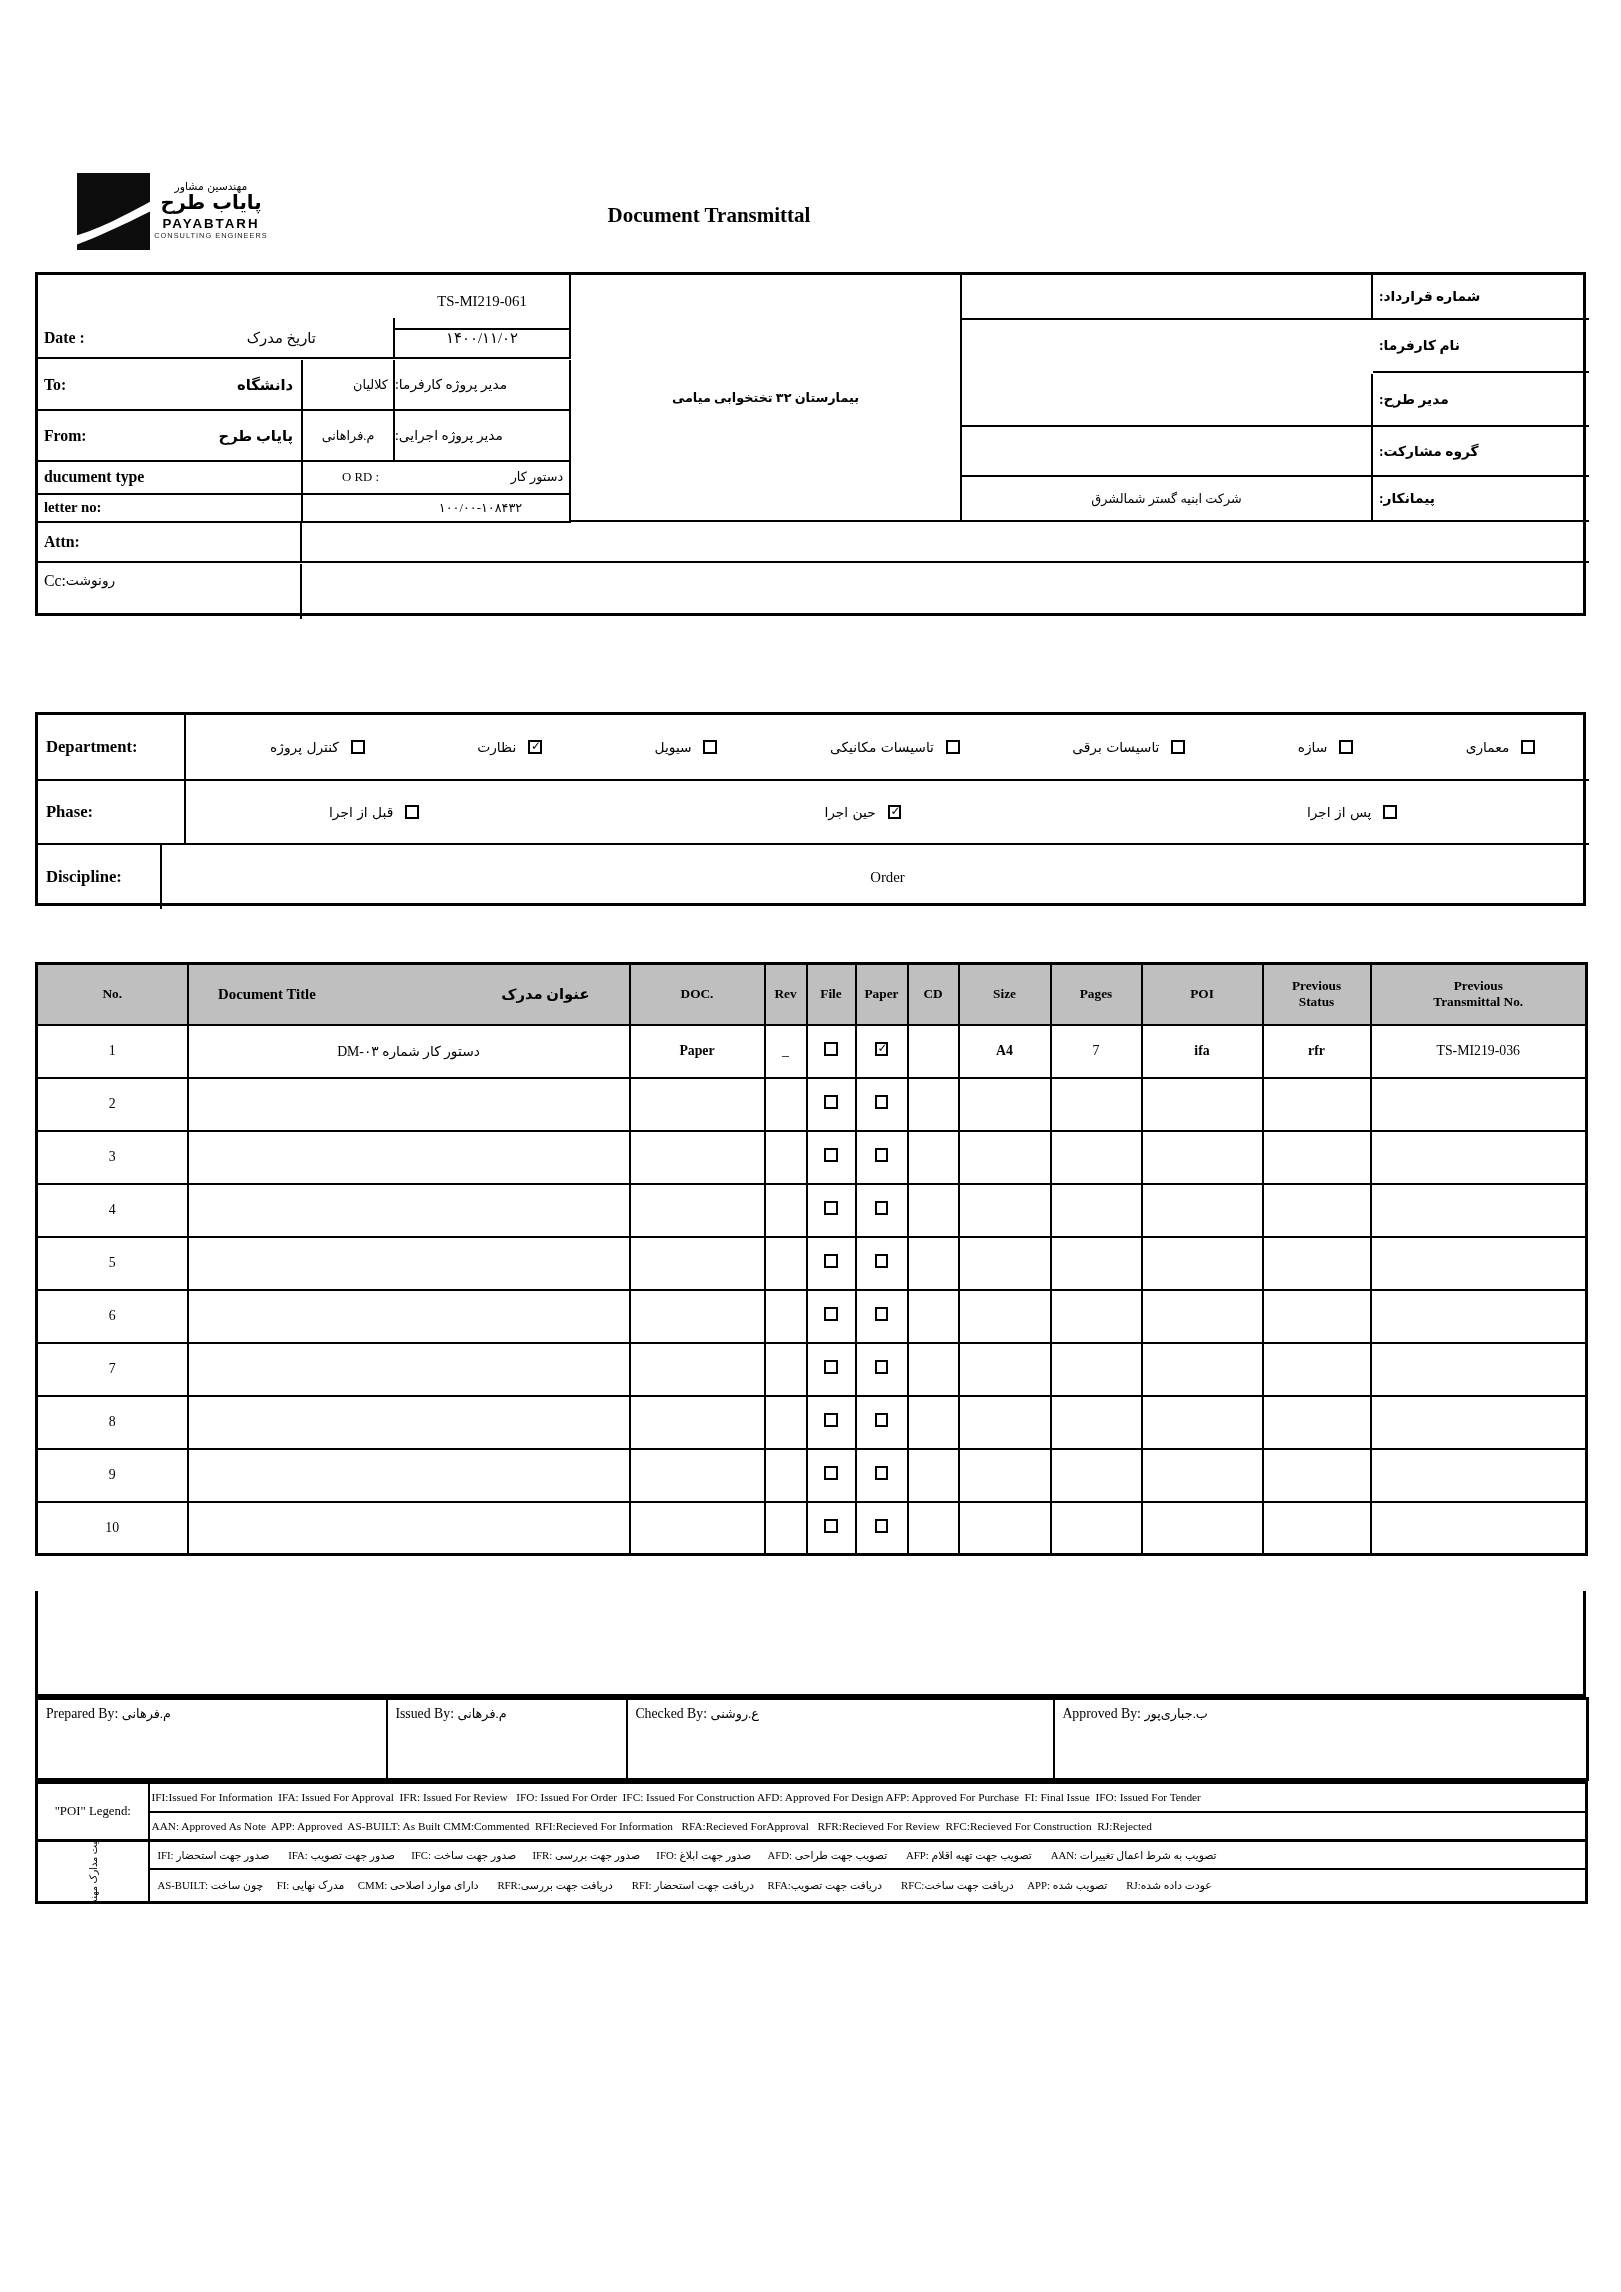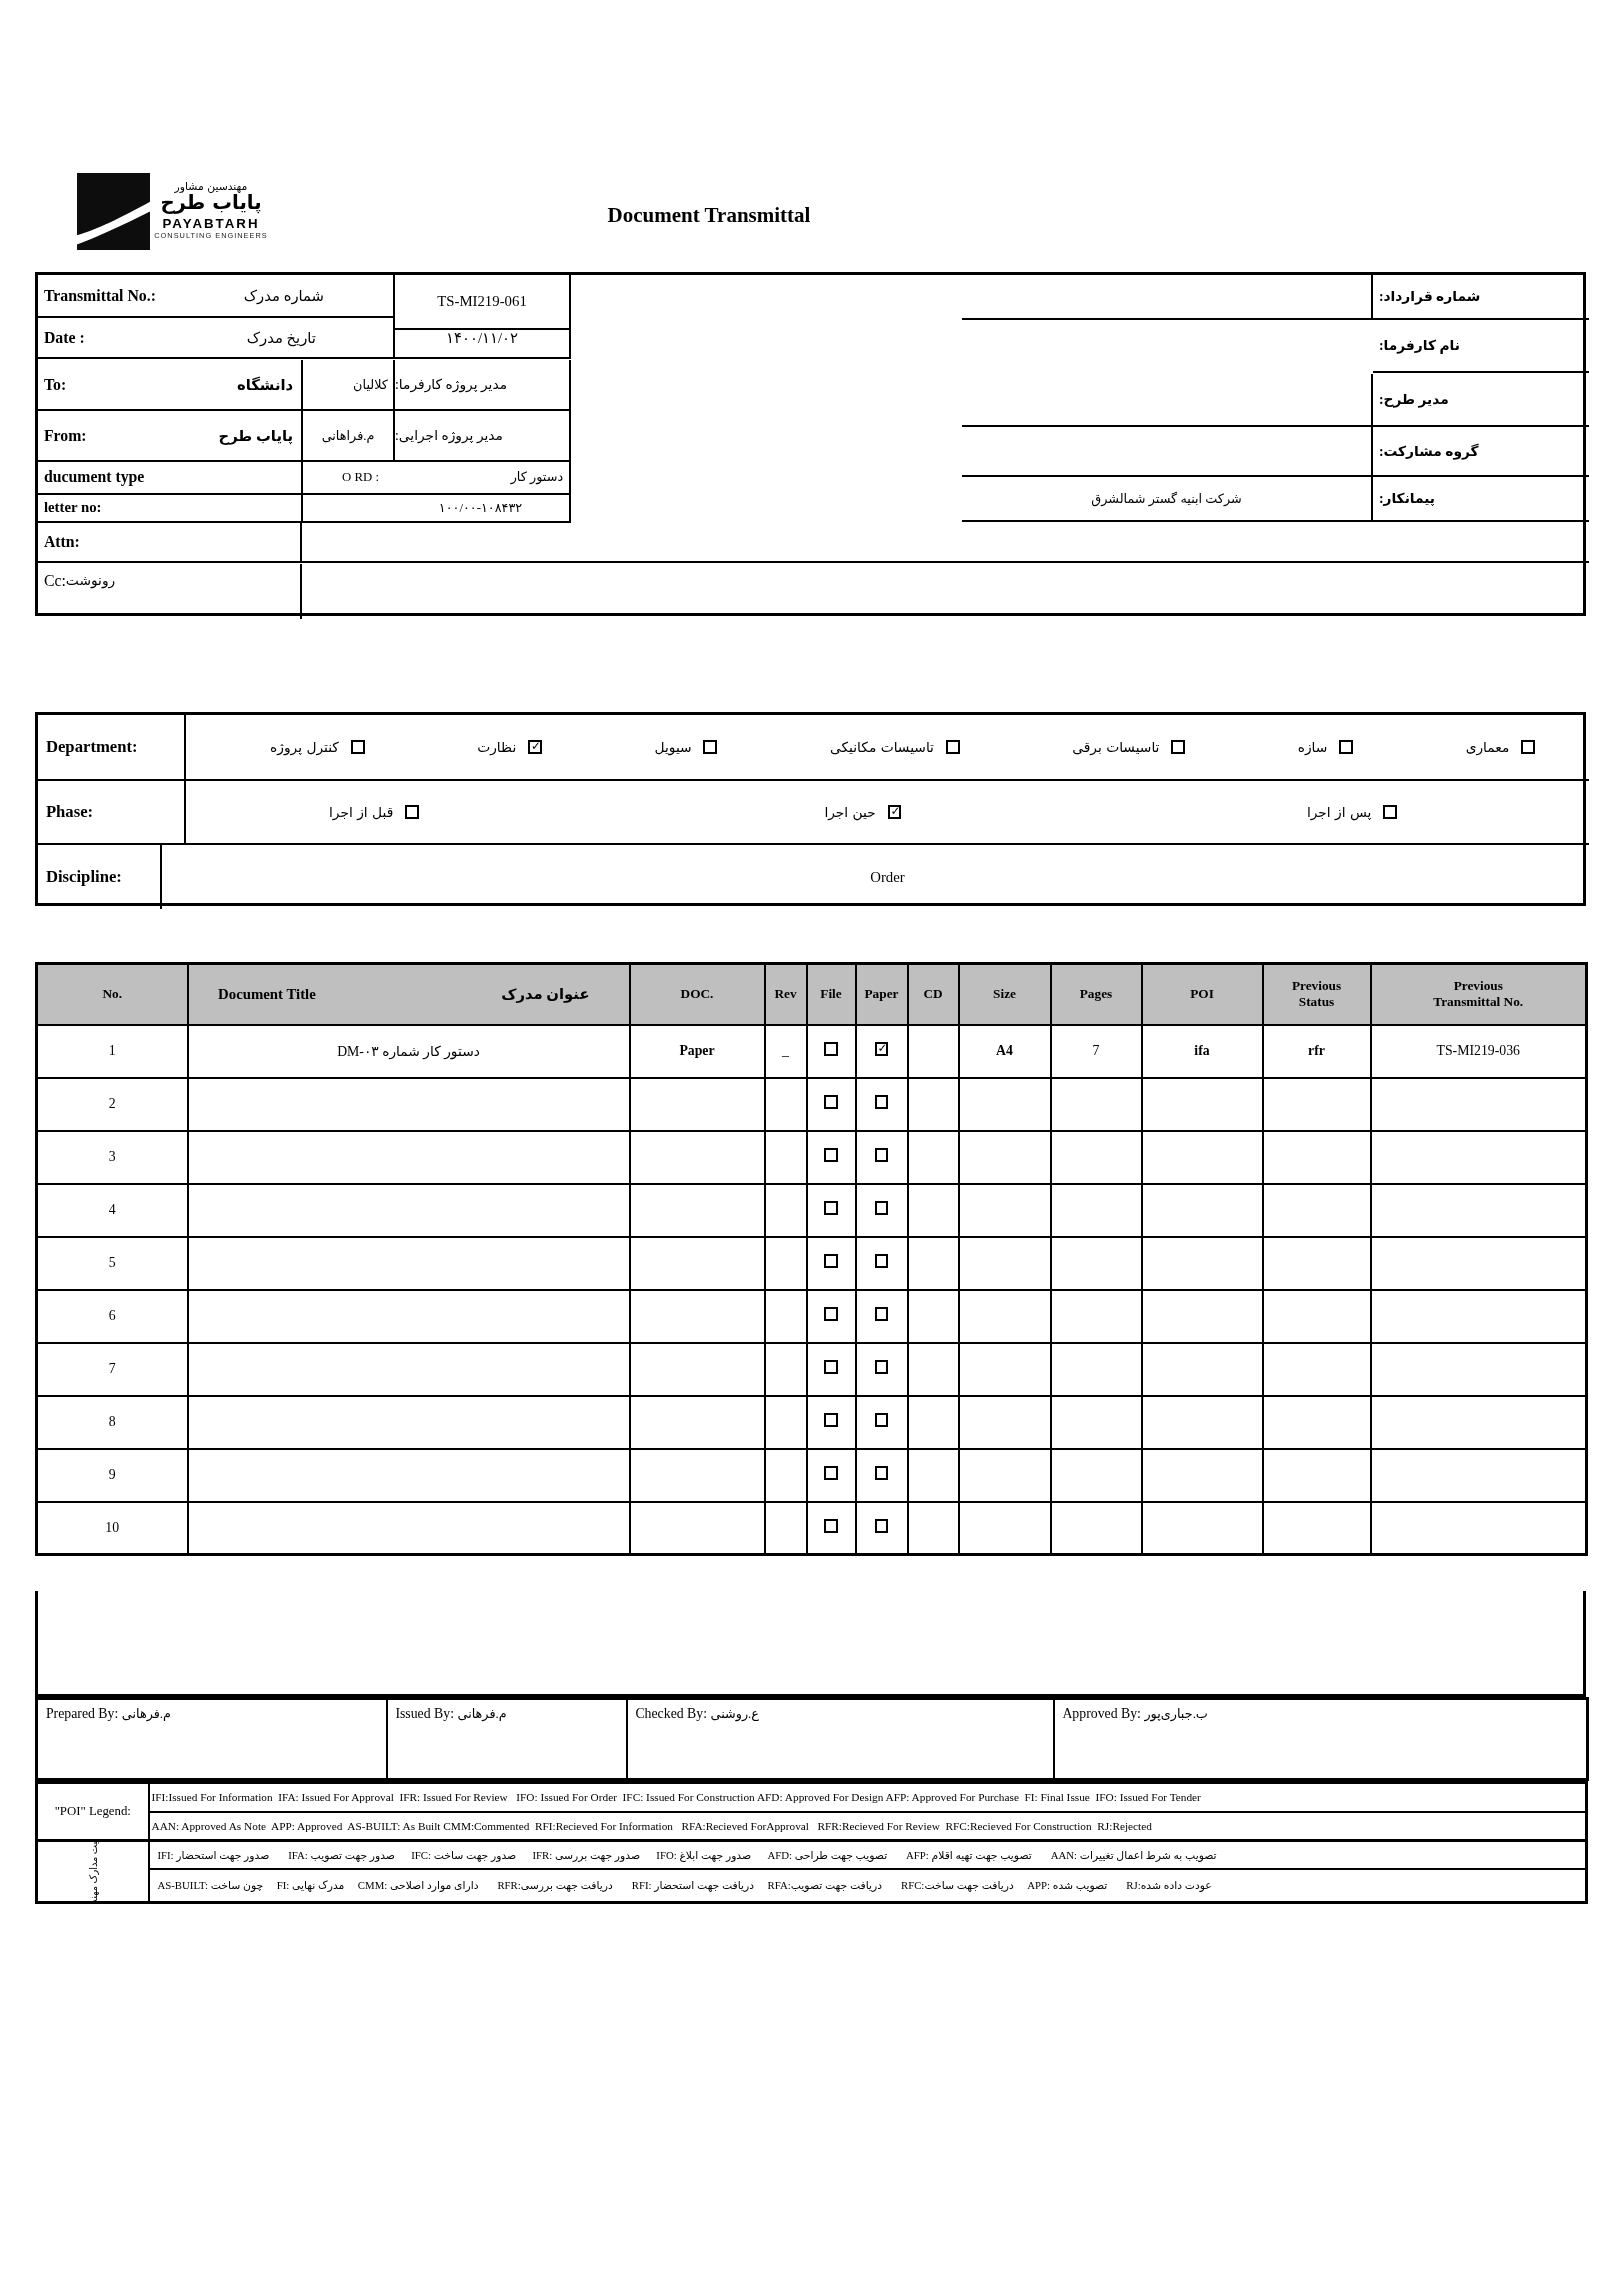--- a/index.html
+++ b/index.html
@@ -87,24 +87,20 @@
     <div class="logo-fa-small">مهندسین مشاور</div>
     <div class="logo-fa-big">پایاب طرح</div>
     <div class="logo-en">PAYABTARH</div>
     <div class="logo-en-small">CONSULTING ENGINEERS</div>
   </div>
 
   <div class="doc-title">Document Transmittal</div>
 
   <div class="t1">
 
-    <div class="cell br bb pair" style="left:0;top:0;width:357px;height:43px;">
-      <span class="lbl-en">Transmittal No.:</span>
-      <span class="lbl-fa" style="padding-right:69px;">شماره مدرک</span>
-    </div>
     <div class="cell br bb ctr val" style="left:357px;top:0;width:176px;height:55px;">TS-MI219-061</div>
 
     <div class="cell br bb pair" style="left:0;top:43px;width:357px;height:41px;">
       <span class="lbl-en">Date   :</span>
       <span class="lbl-fa" style="padding-right:77px;">تاریخ مدرک</span>
     </div>
     <div class="cell br bb ctr val ltr" style="left:357px;top:43px;width:176px;height:41px;">۱۴۰۰/۱۱/۰۲</div>
 
     <div class="cell br bb pair" style="left:0;top:85px;width:265px;height:51px;">
       <span class="lbl-en">To:</span>
@@ -126,20 +122,21 @@
     <div class="cell br bb" style="left:265px;top:187px;width:268px;height:32.5px;display:flex;align-items:center;justify-content:space-between;padding:0 5.9px 0 39px;">
       <span style="font-size:12.8px;">O RD      :</span>
       <span class="fa13">دستور کار</span>
     </div>
 
     <div class="cell br bb" style="left:0;top:220px;width:265px;height:27.6px;display:flex;align-items:center;padding-left:5.9px;">
       <span class="lbl-en" style="font-size:14.8px;">letter no:</span>
     </div>
     <div class="cell br bb ctr ltr" style="left:265px;top:220px;width:268px;height:27.6px;font-size:12.8px;padding-left:89px;">۱۰۰/۰۰-۱۰۸۴۳۲</div>
 
+    <div class="cell br bb ctr" style="left:533px;top:0;width:391px;height:247px;font-size:12.8px;font-weight:bold;direction:rtl;">بیمارستان ۳۲ تختخوابی میامی</div>
 
     <div class="cell br bb" style="left:924px;top:0;width:411px;height:45px;"></div>
     <div class="cell bb rlab" style="left:1335px;top:0;width:216px;height:45px;">شماره قرارداد:</div>
 
     <div class="cell bb rlab" style="left:1335px;top:45px;width:216px;height:53px;">نام کارفرما:</div>
 
     <div class="cell br bb" style="left:924px;top:99px;width:411px;height:53px;"></div>
     <div class="cell bb rlab" style="left:1335px;top:99px;width:216px;height:53px;">مدیر طرح:</div>
 
     <div class="cell br bb" style="left:924px;top:152px;width:411px;height:50px;"></div>

